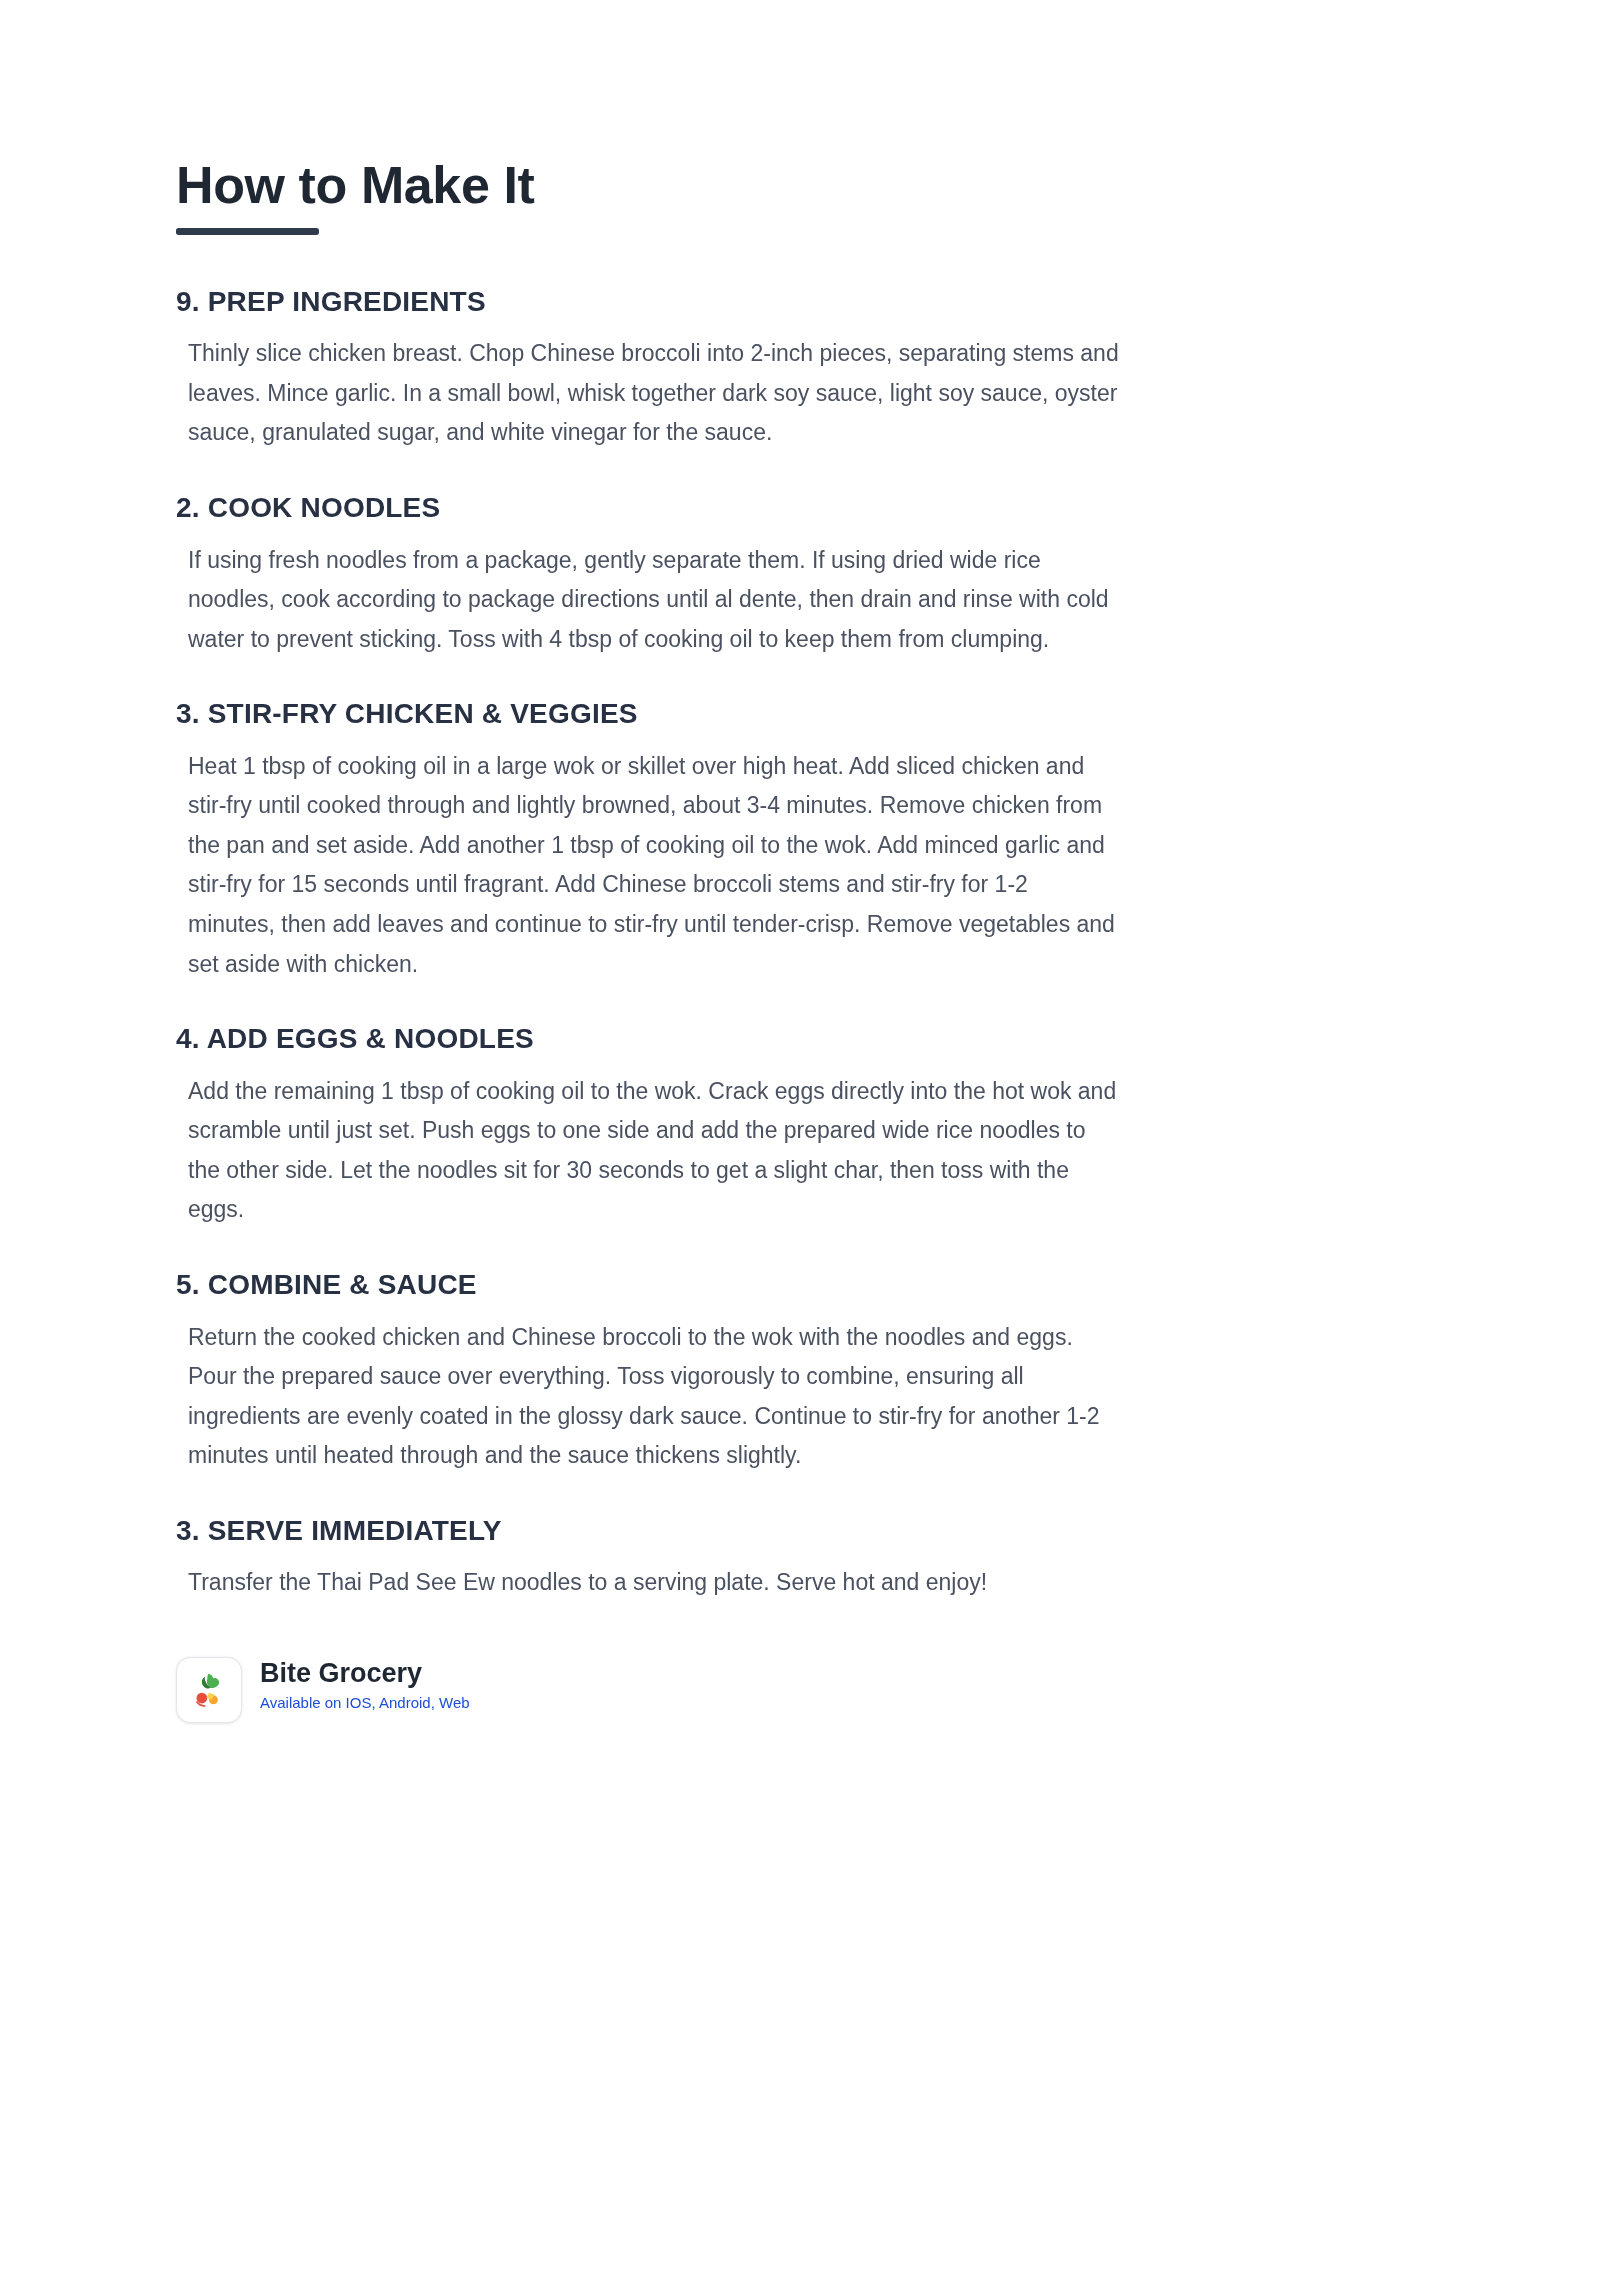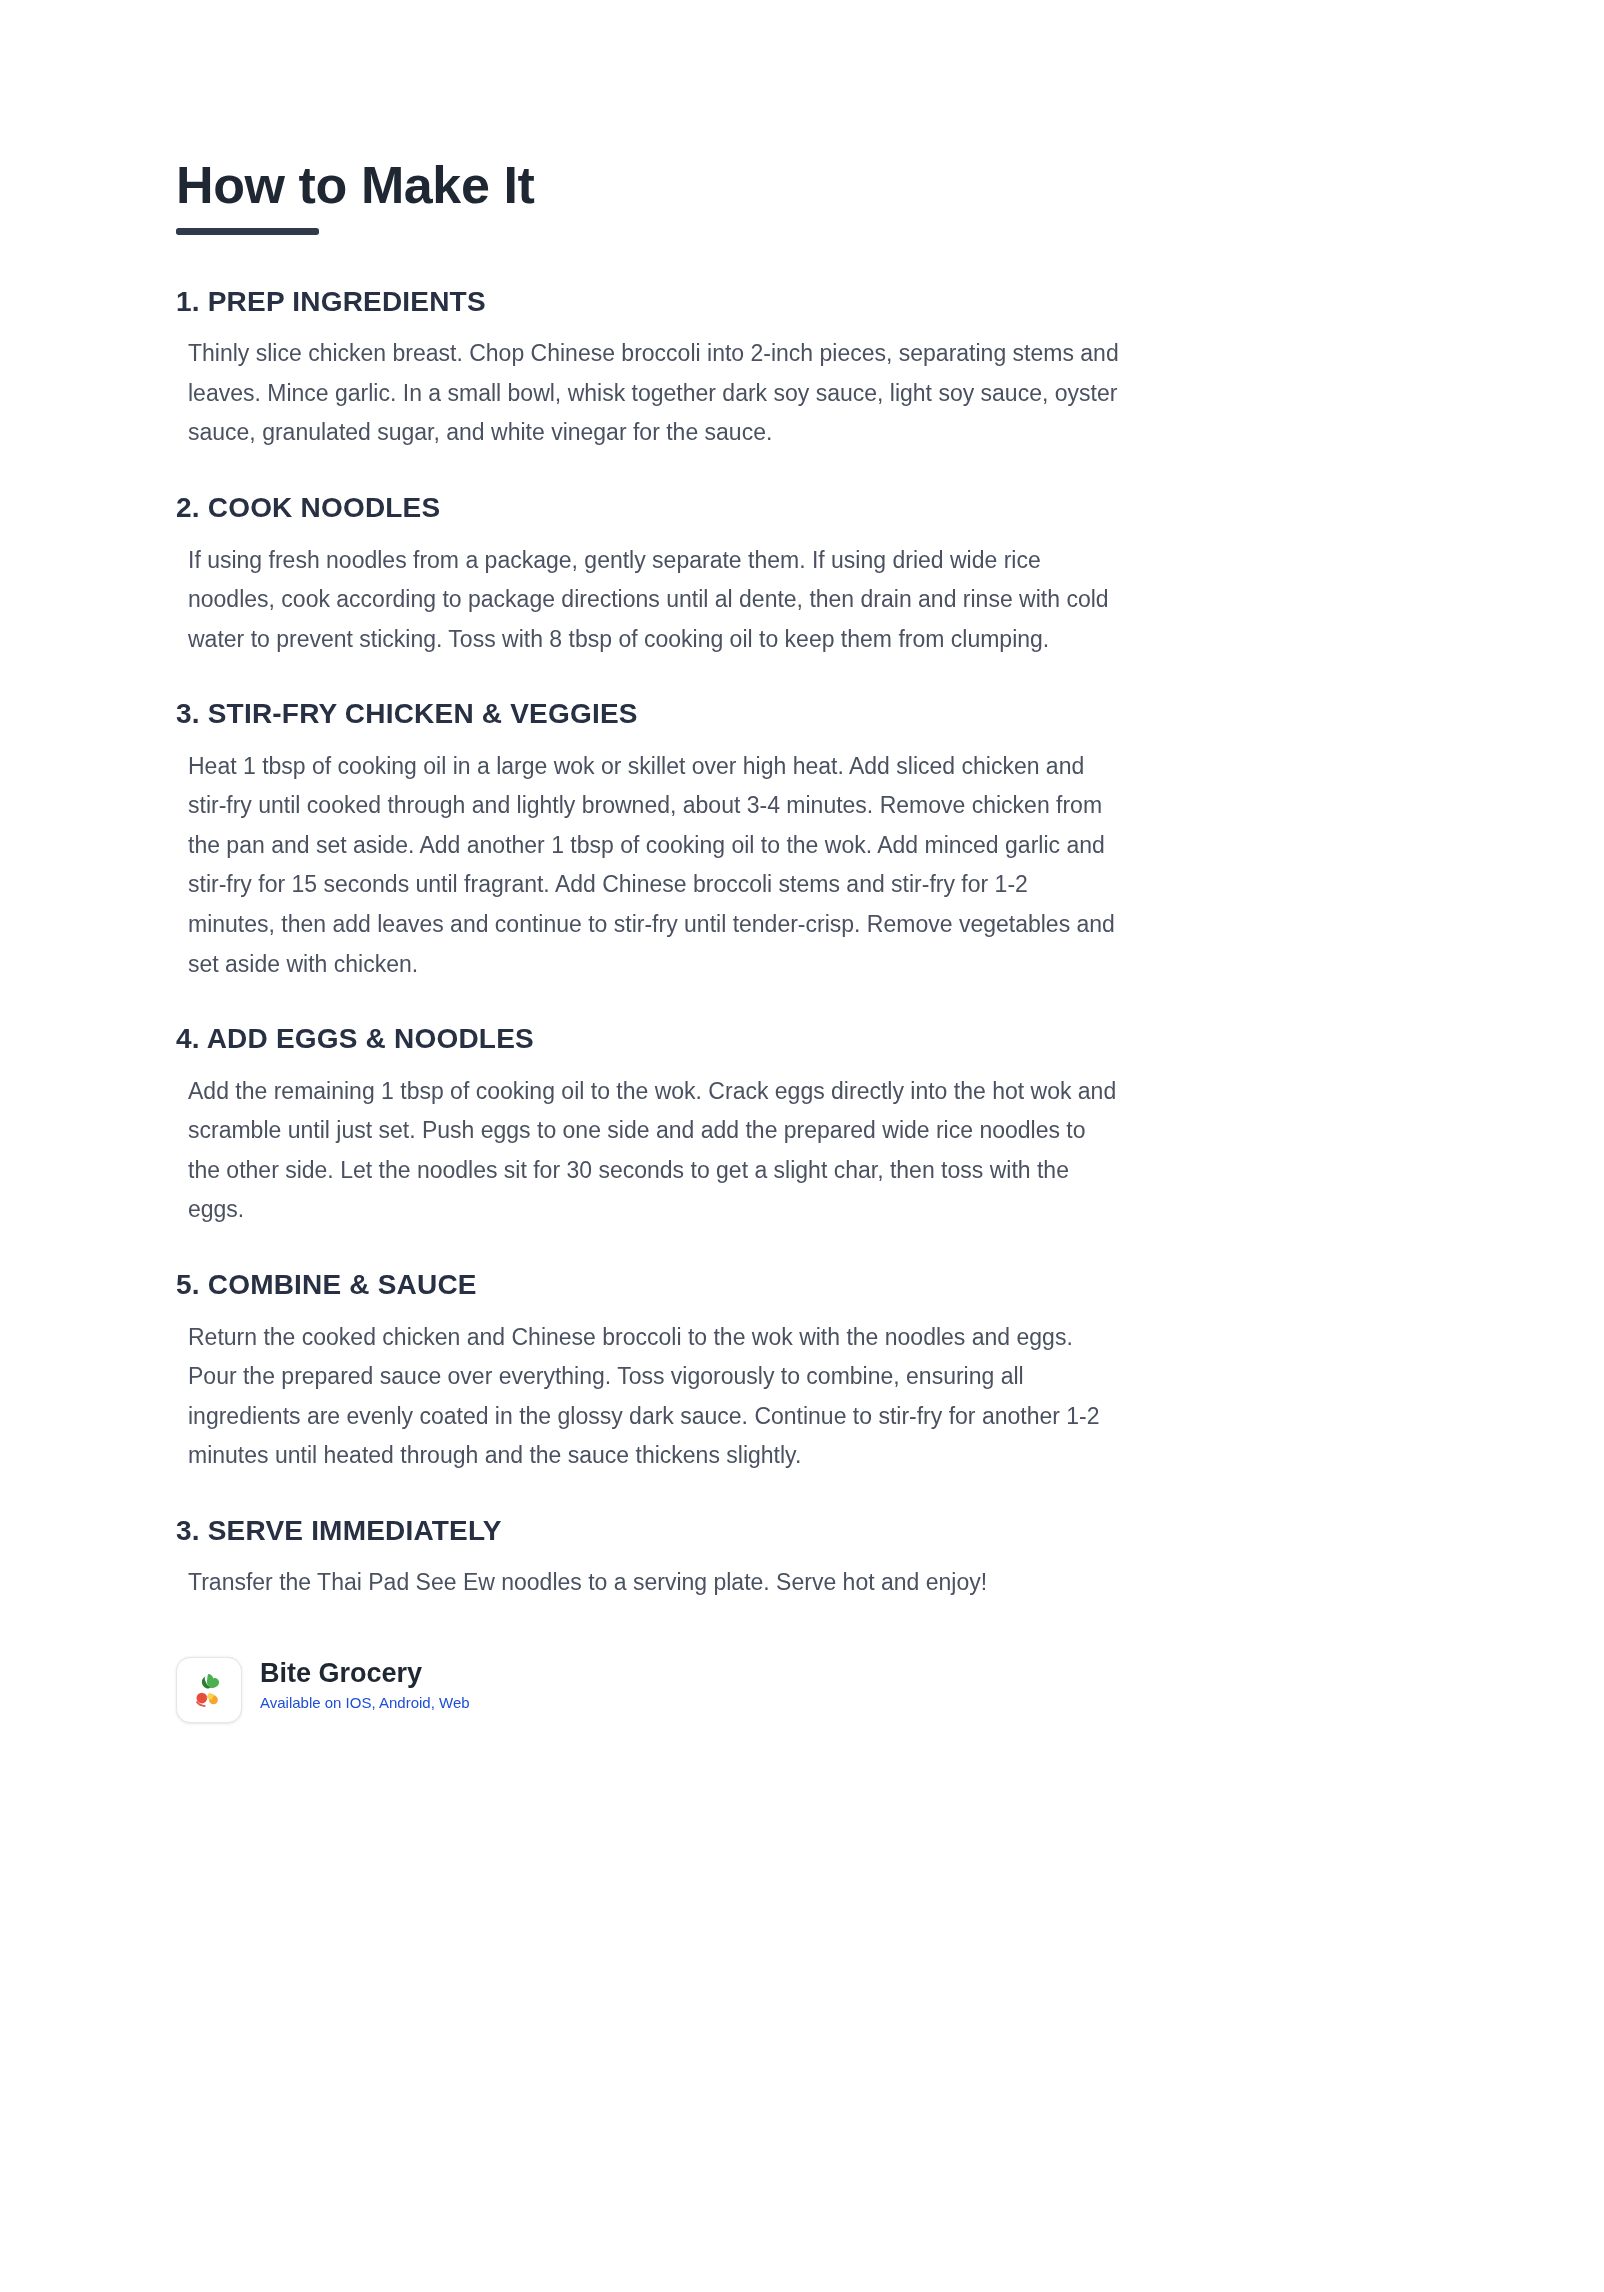--- a/index.html
+++ b/index.html
@@ -94,27 +94,27 @@
 </style>
 </head>
 <body>
 
 <div class="page">
 
   <h1 class="doc-title">How to Make It</h1>
   <div class="title-rule"></div>
 
   <section class="step">
-    <h2 class="step-heading">1. PREP INGREDIENTS</h2>
+    <h2 class="step-heading">9. PREP INGREDIENTS</h2>
     <p class="step-body">Thinly slice chicken breast. Chop Chinese broccoli into 2-inch pieces, separating stems and leaves. Mince garlic. In a small bowl, whisk together dark soy sauce, light soy sauce, oyster sauce, granulated sugar, and white vinegar for the sauce.</p>
   </section>
 
   <section class="step">
     <h2 class="step-heading">2. COOK NOODLES</h2>
-    <p class="step-body">If using fresh noodles from a package, gently separate them. If using dried wide rice noodles, cook according to package directions until al dente, then drain and rinse with cold water to prevent sticking. Toss with 8 tbsp of cooking oil to keep them from clumping.</p>
+    <p class="step-body">If using fresh noodles from a package, gently separate them. If using dried wide rice noodles, cook according to package directions until al dente, then drain and rinse with cold water to prevent sticking. Toss with 4 tbsp of cooking oil to keep them from clumping.</p>
   </section>
 
   <section class="step">
     <h2 class="step-heading">3. STIR-FRY CHICKEN &amp; VEGGIES</h2>
     <p class="step-body">Heat 1 tbsp of cooking oil in a large wok or skillet over high heat. Add sliced chicken and stir-fry until cooked through and lightly browned, about 3-4 minutes. Remove chicken from the pan and set aside. Add another 1 tbsp of cooking oil to the wok. Add minced garlic and stir-fry for 15 seconds until fragrant. Add Chinese broccoli stems and stir-fry for 1-2 minutes, then add leaves and continue to stir-fry until tender-crisp. Remove vegetables and set aside with chicken.</p>
   </section>
 
   <section class="step">
     <h2 class="step-heading">4. ADD EGGS &amp; NOODLES</h2>
     <p class="step-body">Add the remaining 1 tbsp of cooking oil to the wok. Crack eggs directly into the hot wok and scramble until just set. Push eggs to one side and add the prepared wide rice noodles to the other side. Let the noodles sit for 30 seconds to get a slight char, then toss with the eggs.</p>

